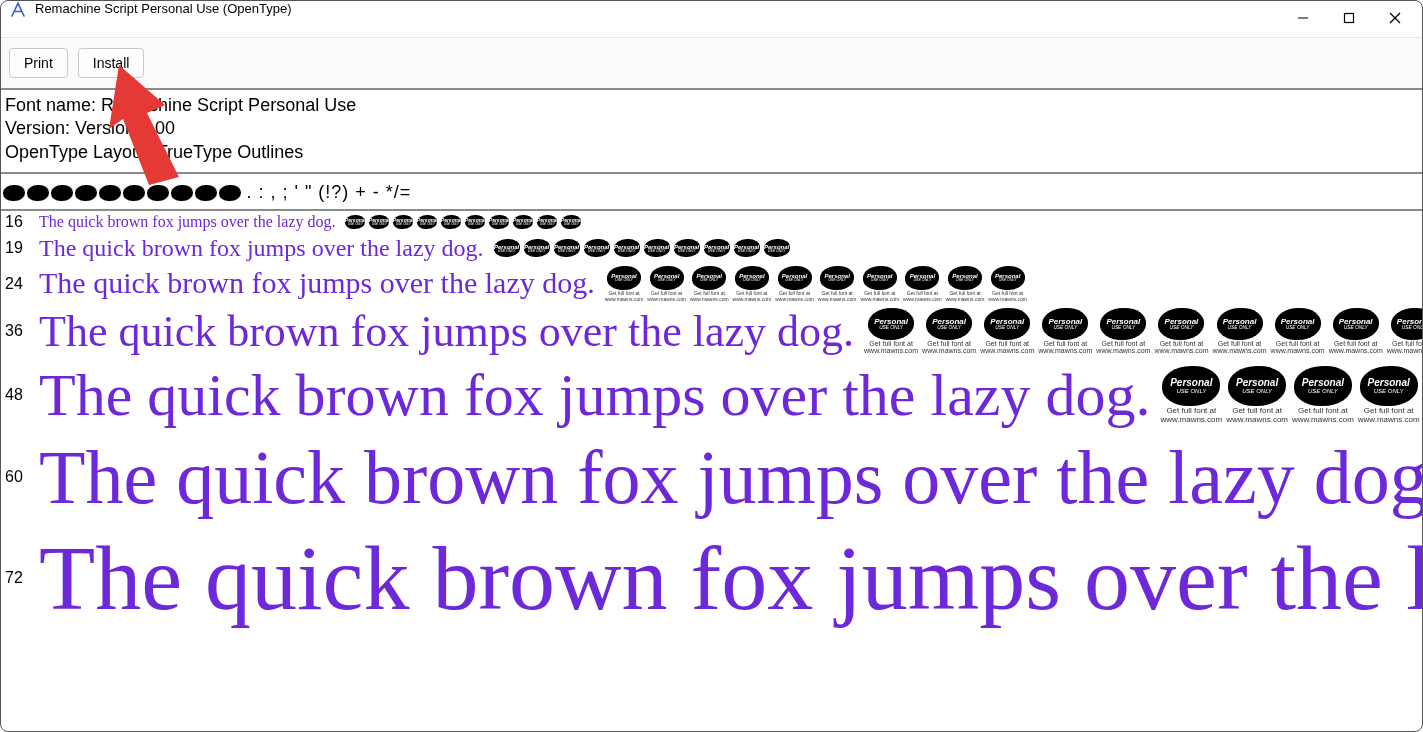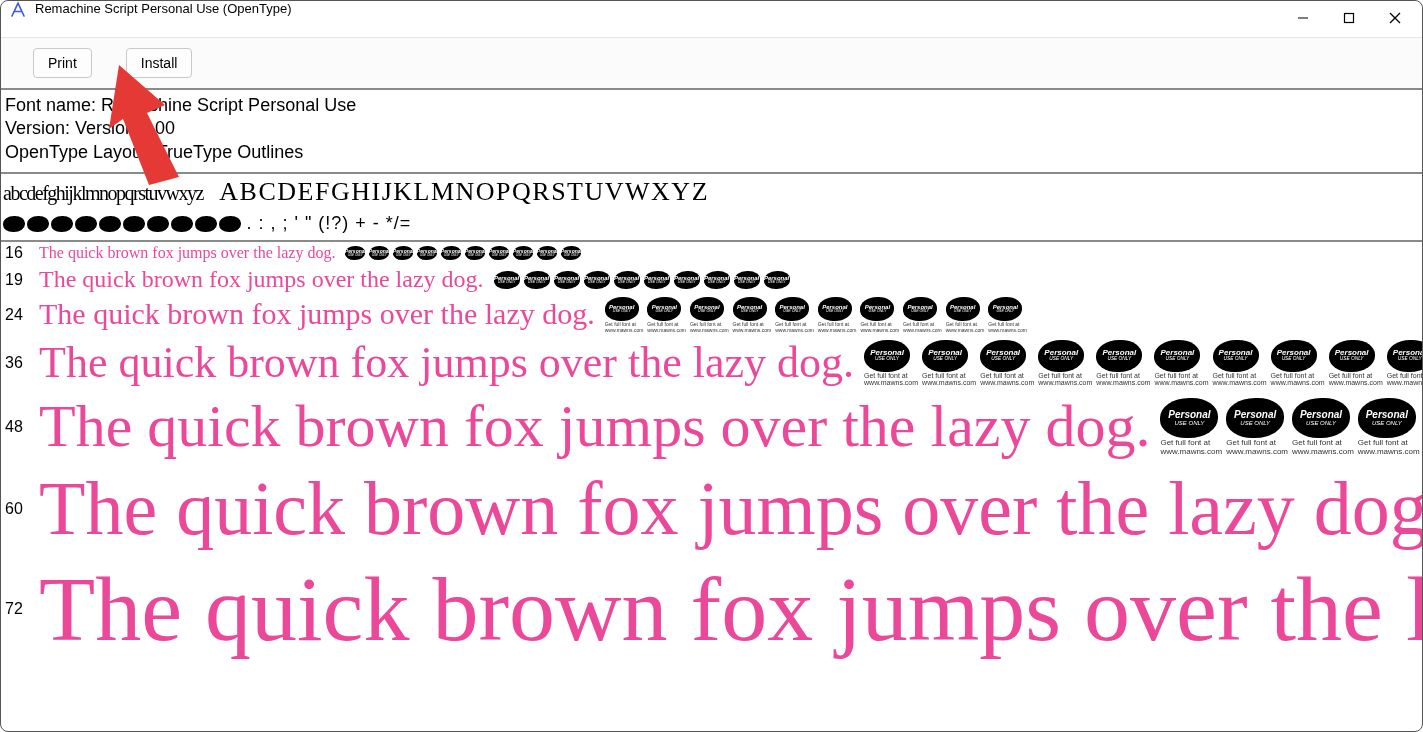--- a/index.html
+++ b/index.html
@@ -39,21 +39,20 @@
     display: flex;
     gap: 10px;
   }
   .tbtn {
     padding: 6px 14px;
     font-size: 14px;
     background: #fdfdfd;
     border: 1px solid #c9c9c9;
     border-radius: 4px;
     cursor: pointer;
-    margin-left: 24px;
   }
   .info-block {
     padding: 4px 4px 8px 4px;
     font-size: 18px;
     border-bottom: 2px solid #8a8a8a;
     line-height: 1.3;
   }
   .alpha-block {
     padding: 2px 2px 4px 2px;
     font-family: "Brush Script MT","Segoe Script",cursive;
@@ -81,35 +80,35 @@
   }
   .size-lbl {
     width: 28px;
     font-size: 16px;
     font-family: "Segoe UI", sans-serif;
     flex: 0 0 auto;
     align-self: center;
   }
   .sample-text {
     font-family: "Brush Script MT","Segoe Script",cursive;
-    color:#ec4899;
+    color:#6d28d9;
     padding-left: 6px;
   }
   .sample-12 .sample-text { font-size: 16px; }
   .sample-18 .sample-text { font-size: 24px; }
   .sample-24 .sample-text { font-size: 30px; }
   .sample-36 .sample-text { font-size: 44px; }
   .sample-48 .sample-text { font-size: 60px; }
   .sample-60 .sample-text { font-size: 76px; }
   .sample-72 .sample-text { font-size: 92px; }
   .badge-stack {
     display:flex; flex-direction:row; align-items:flex-end; gap:4px; margin-left:10px;
     align-self: center;
   }
-  .badge-unit { display:flex; flex-direction:column; align-items:flex-start; font-size:8px; font-family:"Segoe UI",sans-serif; color:#333;}
+  .badge-unit { display:flex; flex-direction:column; align-items:center; font-size:8px; font-family:"Segoe UI",sans-serif; color:#333;}
   .badge {
     background:#000; border-radius:50% 45% 50% 45%;
     color:#fff; font-style:italic;
     display:flex; align-items:center; justify-content:center;
     flex-direction:column; line-height:1;
   }
   .badge .p1 { font-weight:bold; }
   .sample-12 .badge { width:20px; height:14px; font-size:5px; }
   .sample-18 .badge { width:26px; height:18px; font-size:6px; }
   .sample-24 .badge { width:34px; height:24px; font-size:6px; }
@@ -168,25 +167,20 @@
   </div>
   <div>
     <span>Version:</span>
     <span>Version 1.00</span>
   </div>
   <div>OpenType Layout, TrueType Outlines</div>
 </div>
 
 <div class="alpha-block">
   <div>
-    <span class="lc">abcdefghijklmnopqrstuvwxyz</span>
-    &nbsp;
-    <span class="uc">ABCDEFGHIJKLMNOPQRSTUVWXYZ</span>
-  </div>
-  <div>
     <span class="badge-row" id="num-badges">
         <span class="badge-sm"></span>
         <span class="badge-sm"></span>
         <span class="badge-sm"></span>
         <span class="badge-sm"></span>
         <span class="badge-sm"></span>
         <span class="badge-sm"></span>
         <span class="badge-sm"></span>
         <span class="badge-sm"></span>
         <span class="badge-sm"></span>

